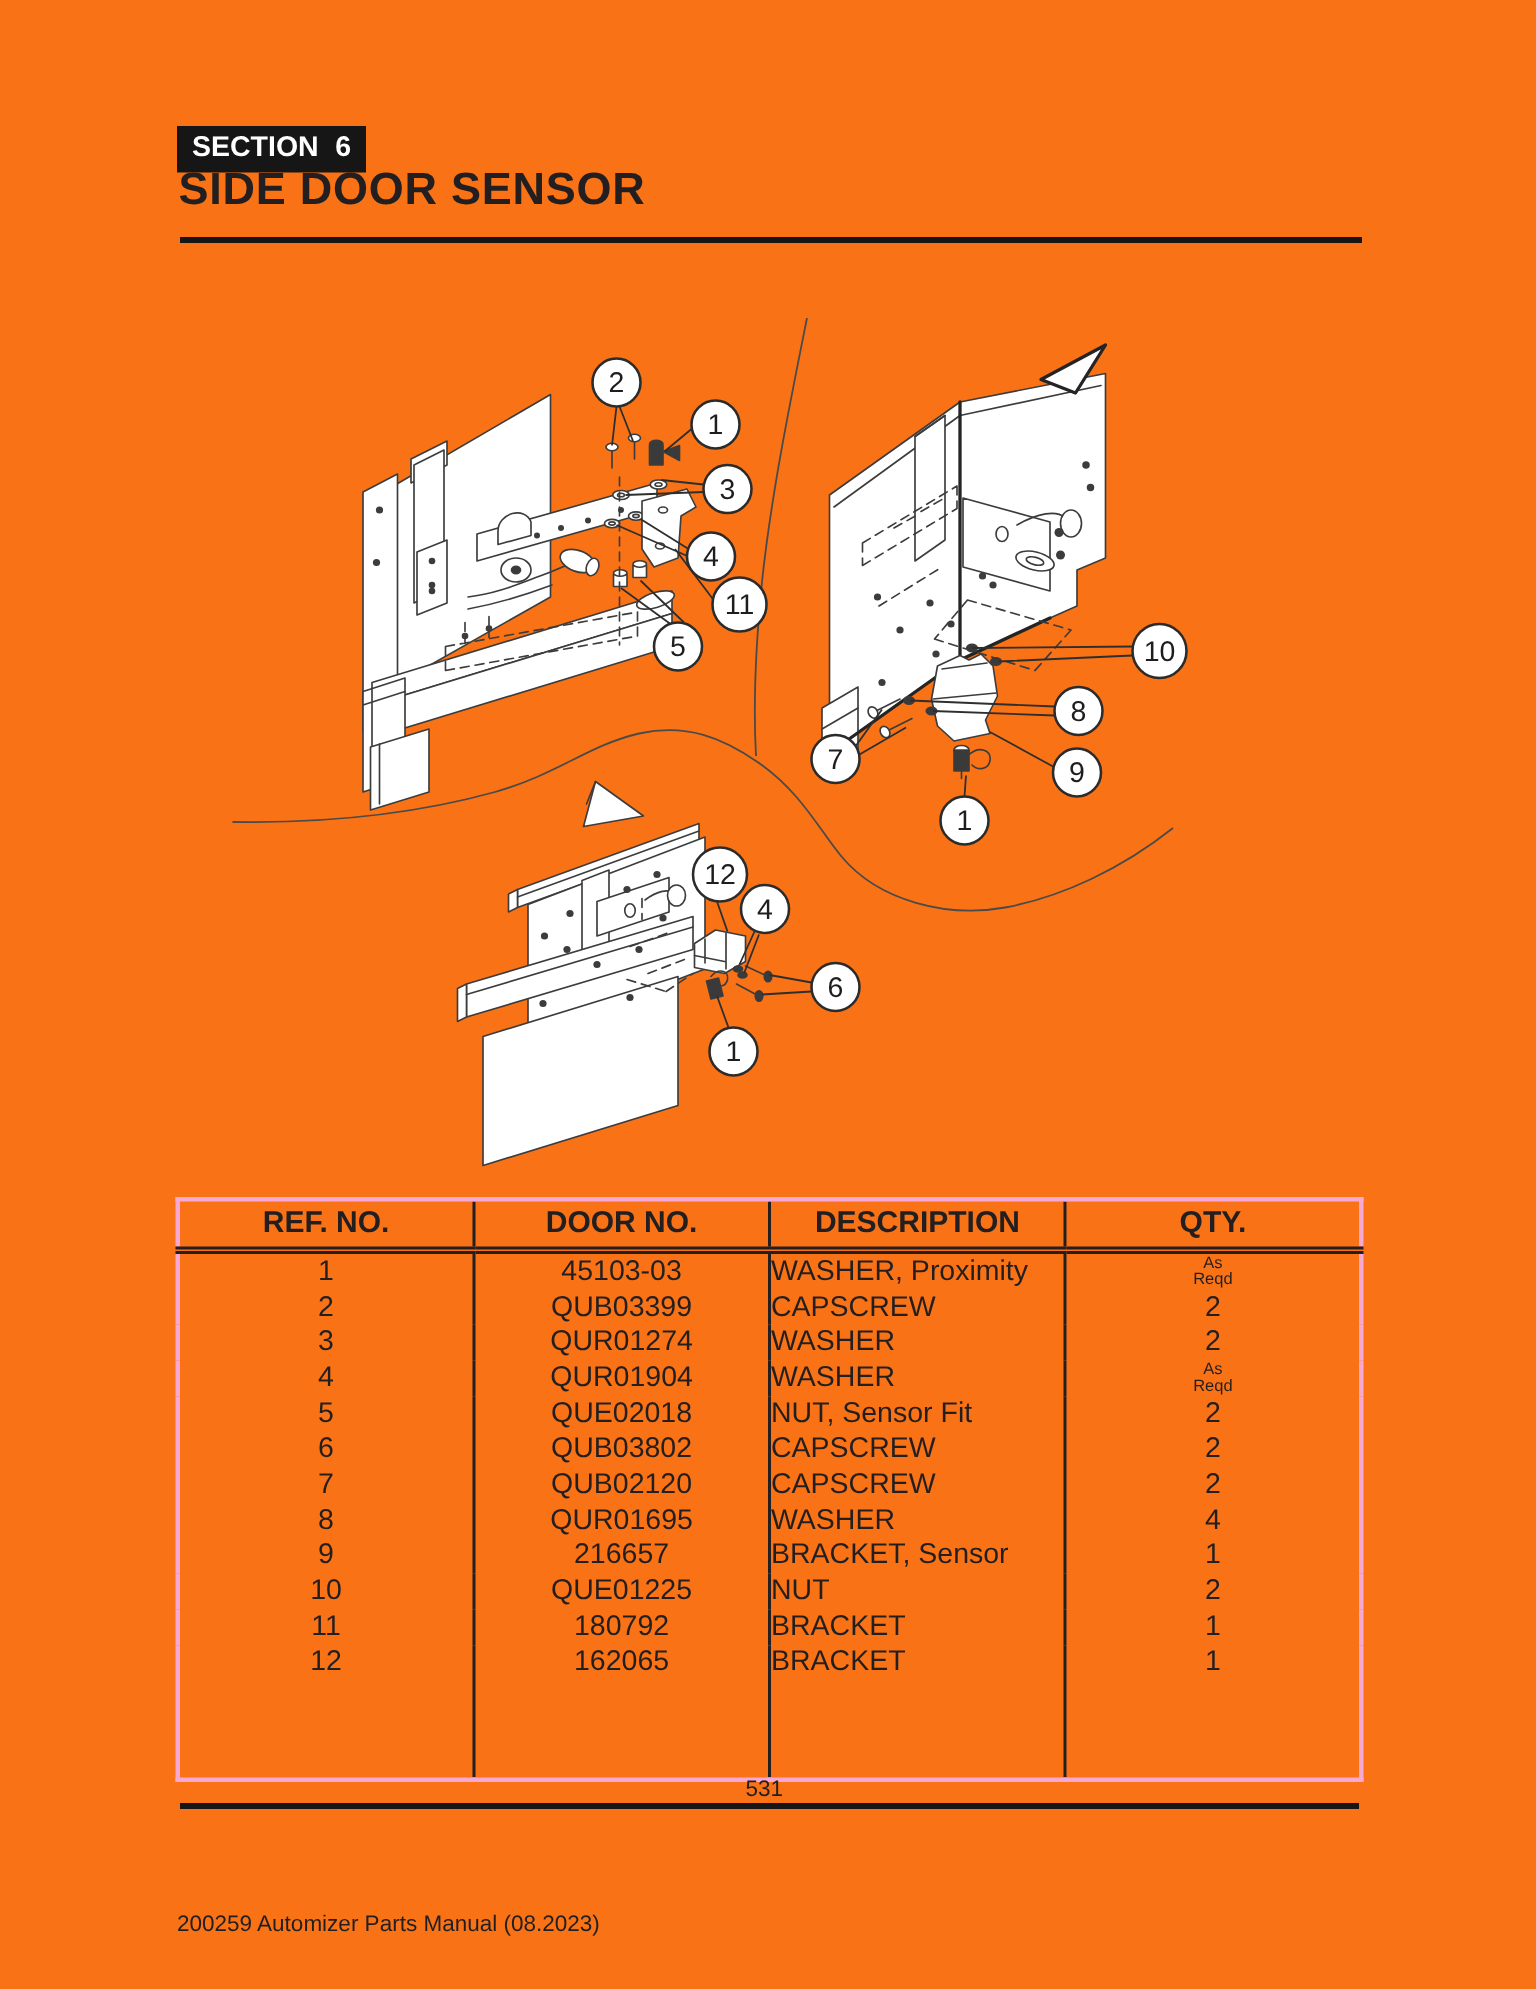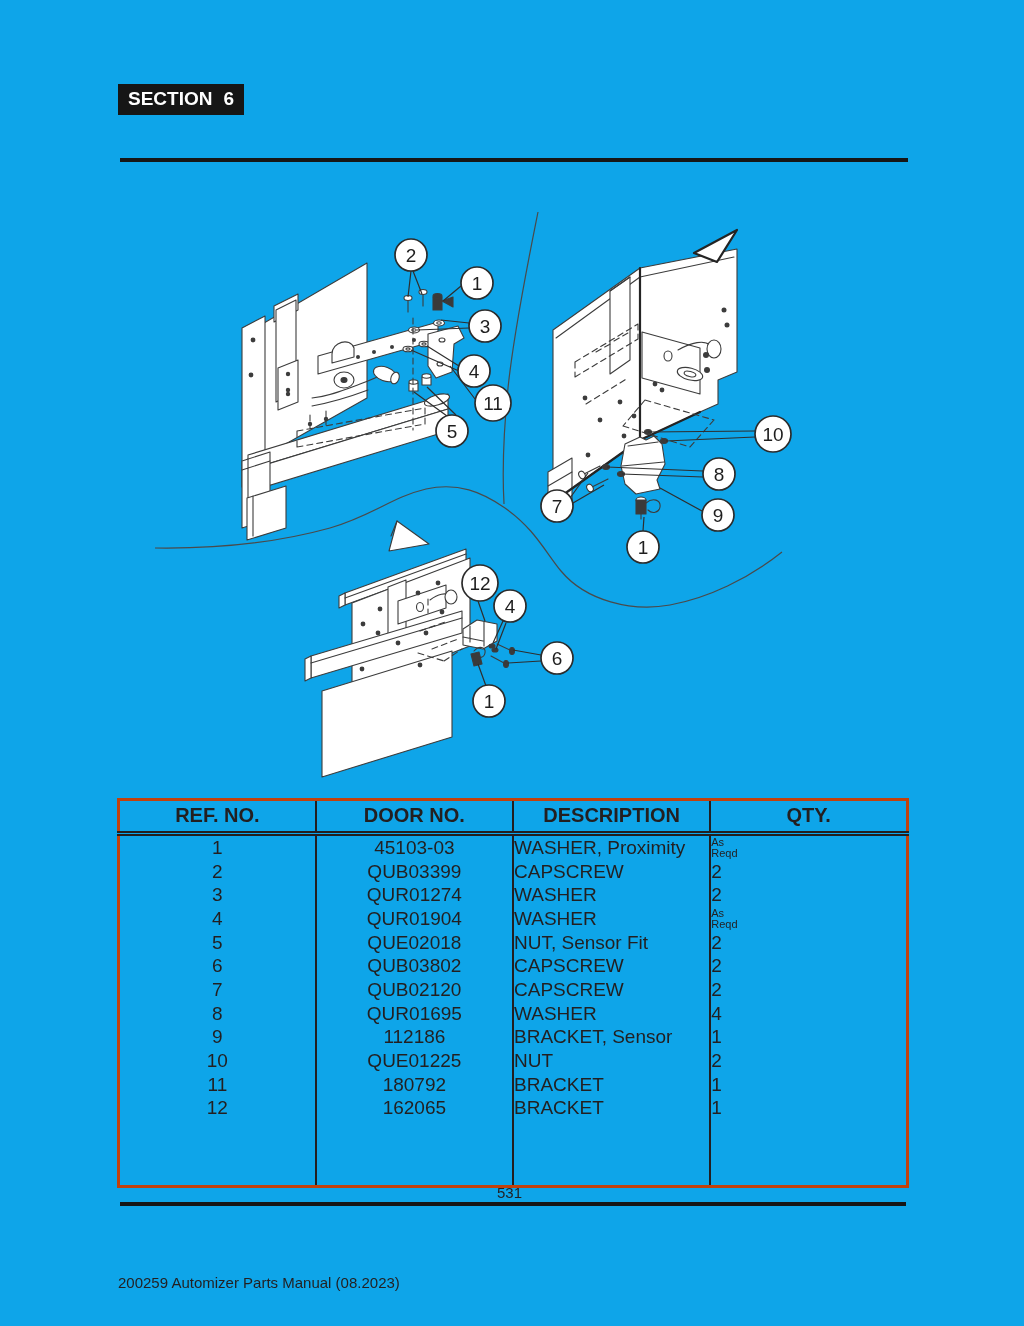--- a/index.html
+++ b/index.html
@@ -1,16 +1,16 @@
 <!DOCTYPE html>
 <html><head>
 <meta charset="utf-8">
 <style>
   html,body{margin:0;padding:0;background:#e8e8e8;}
-  .page{position:relative;width:1024px;height:1326px;background:#0ea5e9;margin:0 auto;
+  .page{position:relative;width:1024px;height:1326px;background:#f97316;margin:0 auto;
         font-family:"Liberation Sans",sans-serif;color:#231f20;overflow:hidden;}
   .section-badge{position:absolute;left:118px;top:84px;width:106px;background:#161616;color:#fff;
         font-weight:bold;font-size:19px;padding:4px 10px 5px 10px;display:flex;justify-content:space-between;}
   .page-title{position:absolute;left:119px;top:110px;font-size:30px;font-weight:bold;letter-spacing:.5px;}
   .title-rule{position:absolute;left:120px;top:158px;width:788px;height:4px;background:#161616;}
   .bottom-rule{position:absolute;left:120px;top:1202px;width:786px;height:4px;background:#161616;}
   .footer-left{position:absolute;left:118px;top:1258px;font-size:15px;margin-top:16px;}
   .footer-page{position:absolute;left:497px;top:1184px;font-size:15px;}
 
   .diagram-svg{position:absolute;left:0;top:0;width:1024px;height:1326px;}
@@ -22,41 +22,42 @@
   .art .dot{fill:#3c3c3c;stroke:none;}
   .dash{stroke:#3c3c3c;stroke-width:1;fill:none;stroke-dasharray:6 4;}
   .curve{stroke:#4a4a4a;stroke-width:1.2;fill:none;}
   .leader{stroke:#2e2e2e;stroke-width:1.2;fill:none;}
   .callout circle{fill:#fff;stroke:#2b2b2b;stroke-width:1.7;}
   .callout text{font-family:"Liberation Sans",sans-serif;font-size:19px;fill:#1e1e1e;
       text-anchor:middle;}
 
   .table-wrap{position:absolute;left:117px;top:798px;width:792px;height:390px;}
   table.parts{width:100%;height:100%;border-collapse:collapse;table-layout:fixed;
-      border:3px solid #c2410c;}
+      border:3px solid #f9a8d4;}
   table.parts th{font-size:20px;font-weight:bold;text-align:center;padding:3px 0 4px 0;
       border-bottom:5px double #231f20;}
   table.parts th+th, table.parts td+td{border-left:2px solid #231f20;}
   table.parts td{font-size:19px;height:23.7px;padding:0;vertical-align:middle;}
   td.col-ref{text-align:center;}
   td.col-part{text-align:center;padding-left:12px;}
   td.col-desc{text-align:left;padding-left:10px;}
-  td.col-qty{}
+  td.col-qty{text-align:center;}
   .qty-small{font-size:11px;line-height:11px;}
   tr.filler td{height:auto;}
 </style>
 </head>
 <body>
 
 <div class="page">
 
   <div class="section-badge">
     <span>SECTION</span>
     <span>6</span>
   </div>
+  <div class="page-title">SIDE DOOR SENSOR</div>
   <div class="title-rule"></div>
 
   <svg class="diagram-svg" viewBox="0 0 1024 1326" xmlns="http://www.w3.org/2000/svg">
 
     <g>
       <path class="curve" d="M538,212 C528,262 514,330 508,388 C504,428 502,468 504,504"></path>
       <path class="curve" d="M155,548 C225,549 283,541 330,528 C372,516 392,497 426,489
         C458,482 482,492 505,508 C534,528 546,553 561,571 C586,601 632,612 670,605
         C708,598 748,579 782,552"></path>
     </g>
@@ -351,21 +352,21 @@
             <td class="col-qty">2</td>
           </tr>
           <tr>
             <td class="col-ref">8</td>
             <td class="col-part">QUR01695</td>
             <td class="col-desc">WASHER</td>
             <td class="col-qty">4</td>
           </tr>
           <tr>
             <td class="col-ref">9</td>
-            <td class="col-part">112186</td>
+            <td class="col-part">216657</td>
             <td class="col-desc">BRACKET, Sensor</td>
             <td class="col-qty">1</td>
           </tr>
           <tr>
             <td class="col-ref">10</td>
             <td class="col-part">QUE01225</td>
             <td class="col-desc">NUT</td>
             <td class="col-qty">2</td>
           </tr>
           <tr>

